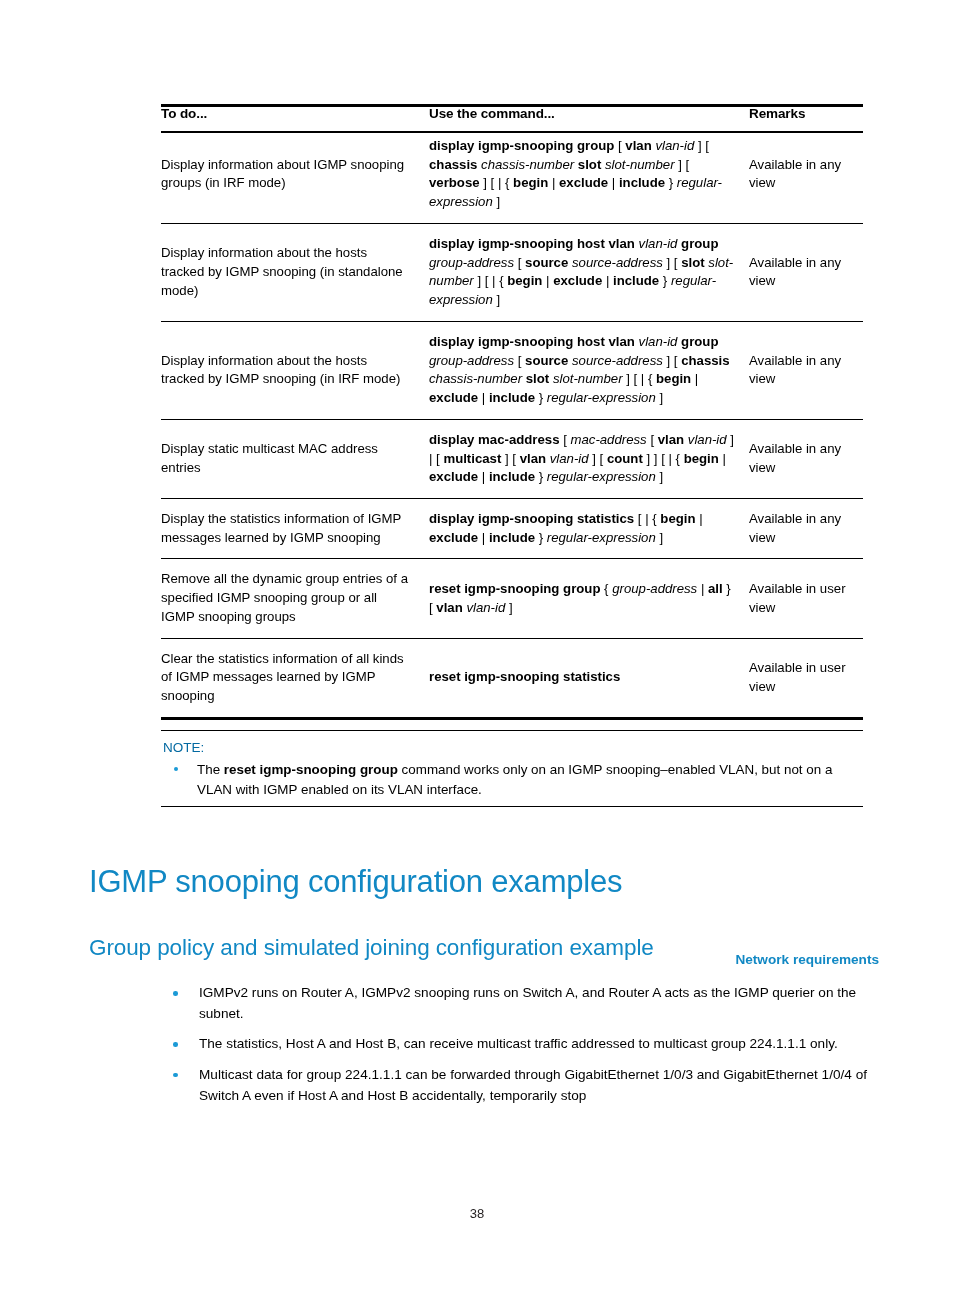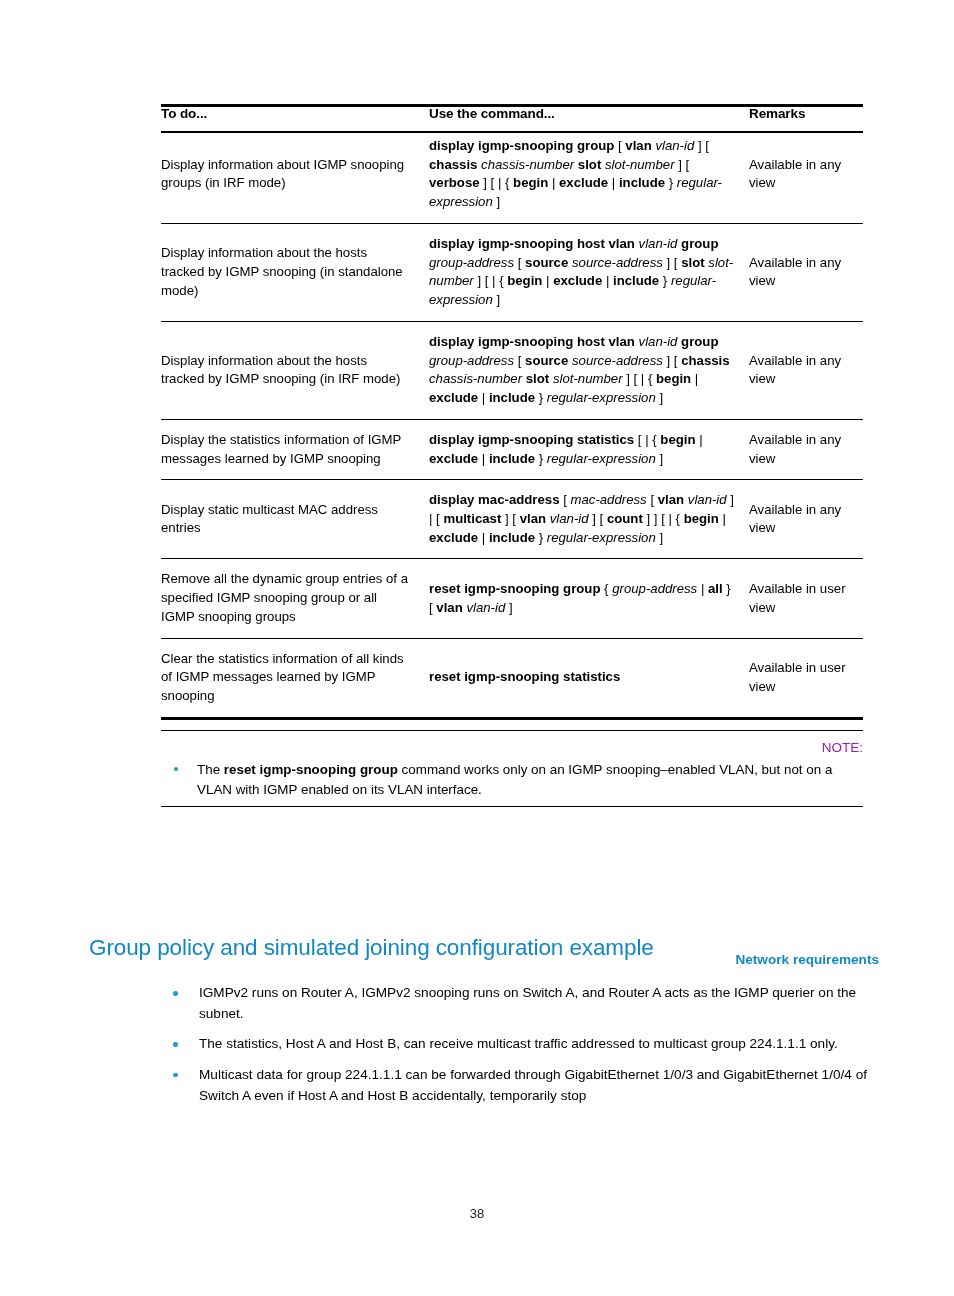--- a/index.html
+++ b/index.html
@@ -85,24 +85,23 @@
   
   .note-box {
     position: absolute;
     left: 161px;
     width: 702px;
     border-top: 1px solid #000;
     border-bottom: 1px solid #000;
     padding: 9px 0 7px 0;
   }
   .note-title {
-    color: #a21caf;
+    color: #0369a1;
     font-size: 13.5px;
     margin: 0 0 5px 2px;
-    text-align: right;
   }
   .note-list {
     margin: 0;
     padding: 0;
     list-style: none;
   }
   .note-list li {
     position: relative;
     padding-left: 36px;
     margin-bottom: 7px;
@@ -222,28 +221,28 @@
         <td class="c-remark">Available in any view</td>
       </tr>
 
       <tr>
         <td class="c-todo">Display information about the hosts tracked by IGMP snooping (in IRF mode)</td>
         <td class="c-cmd"><b>display igmp-snooping host vlan</b> <i>vlan-id</i> <b>group</b> <i>group-address</i> [ <b>source</b> <i>source-address</i> ] [ <b>chassis</b> <i>chassis-number</i> <b>slot</b> <i>slot-number</i> ] [ | { <b>begin</b> | <b>exclude</b> | <b>include</b> } <i>regular-expression</i> ]</td>
         <td class="c-remark">Available in any view</td>
       </tr>
 
       <tr>
+        <td class="c-todo">Display static multicast MAC address entries</td>
+        <td class="c-cmd"><b>display mac-address</b> [ <i>mac-address</i> [ <b>vlan</b> <i>vlan-id</i> ] | [ <b>multicast</b> ] [ <b>vlan</b> <i>vlan-id</i> ] [ <b>count</b> ] ] [ | { <b>begin</b> | <b>exclude</b> | <b>include</b> } <i>regular-expression</i> ]</td>
+        <td class="c-remark">Available in any view</td>
+      </tr>
+
+      <tr>
         <td class="c-todo">Display the statistics information of IGMP messages learned by IGMP snooping</td>
         <td class="c-cmd"><b>display igmp-snooping statistics</b> [ | { <b>begin</b> | <b>exclude</b> | <b>include</b> } <i>regular-expression</i> ]</td>
-        <td class="c-remark">Available in any view</td>
-      </tr>
-
-      <tr>
-        <td class="c-todo">Display static multicast MAC address entries</td>
-        <td class="c-cmd"><b>display mac-address</b> [ <i>mac-address</i> [ <b>vlan</b> <i>vlan-id</i> ] | [ <b>multicast</b> ] [ <b>vlan</b> <i>vlan-id</i> ] [ <b>count</b> ] ] [ | { <b>begin</b> | <b>exclude</b> | <b>include</b> } <i>regular-expression</i> ]</td>
         <td class="c-remark">Available in any view</td>
       </tr>
 
       <tr>
         <td class="c-todo">Remove all the dynamic group entries of a specified IGMP snooping group or all IGMP snooping groups</td>
         <td class="c-cmd"><b>reset igmp-snooping group</b> { <i>group-address</i> | <b>all</b> } [ <b>vlan</b> <i>vlan-id</i> ]</td>
         <td class="c-remark">Available in user view</td>
       </tr>
 
       <tr>
@@ -257,20 +256,21 @@
 
   <div class="tbl-rule-thick-bottom" id="tbl-bottom-rule" style="top: 717px;"></div>
 
   <div class="note-box" id="note-box" style="top: 730px;">
     <div class="note-title">NOTE:</div>
     <ul class="note-list">
       <li><span>The </span><b>reset igmp-snooping group</b><span> command works only on an IGMP snooping–enabled VLAN, but not on a VLAN with IGMP enabled on its VLAN interface.</span></li>
     </ul>
   </div>
 
+  <h1 class="h1-title" id="h1" style="top: 864px;">IGMP snooping configuration examples</h1>
   <h2 class="h2-title" id="h2" style="top: 914px; margin-top: 21px;">Group policy and simulated joining configuration example</h2>
   <h3 class="h3-title" id="h3" style="top: 952px;">Network requirements</h3>
 
   <ul class="req-list" id="req-list" style="top: 983px;">
     <li><span>IGMPv2 runs on Router A, IGMPv2 snooping runs on Switch A, and Router A acts as the IGMP querier on the subnet.</span></li>
     <li><span>The statistics, Host A and Host B, can receive multicast traffic addressed to multicast group 224.1.1.1 only.</span></li>
     <li class="justify"><span>Multicast data for group 224.1.1.1 can be forwarded through GigabitEthernet 1/0/3 and GigabitEthernet 1/0/4 of Switch A even if Host A and Host B accidentally, temporarily stop</span></li>
   </ul>
 
   <div class="page-number">38</div>

